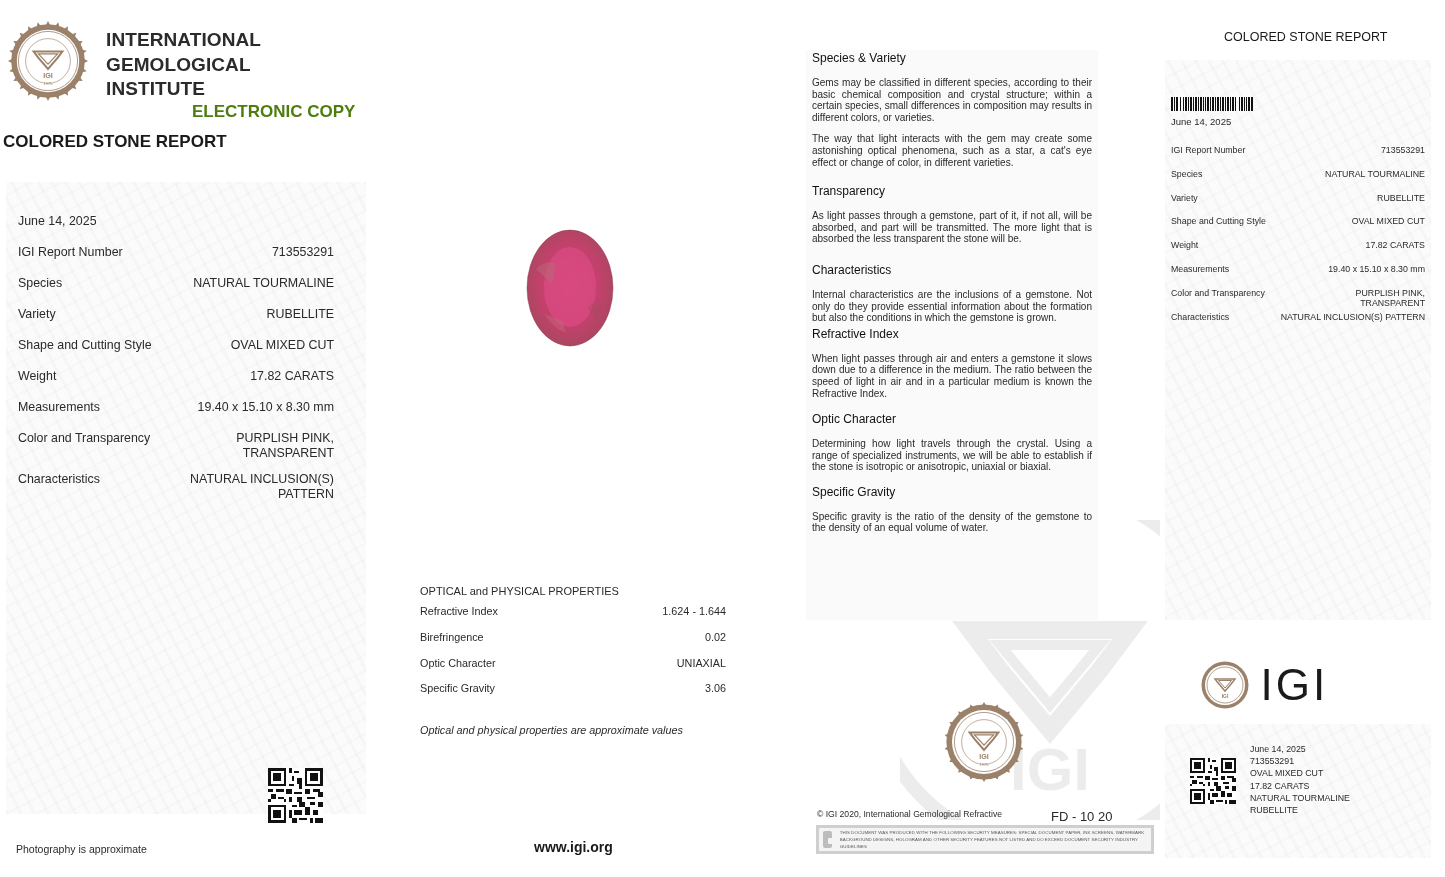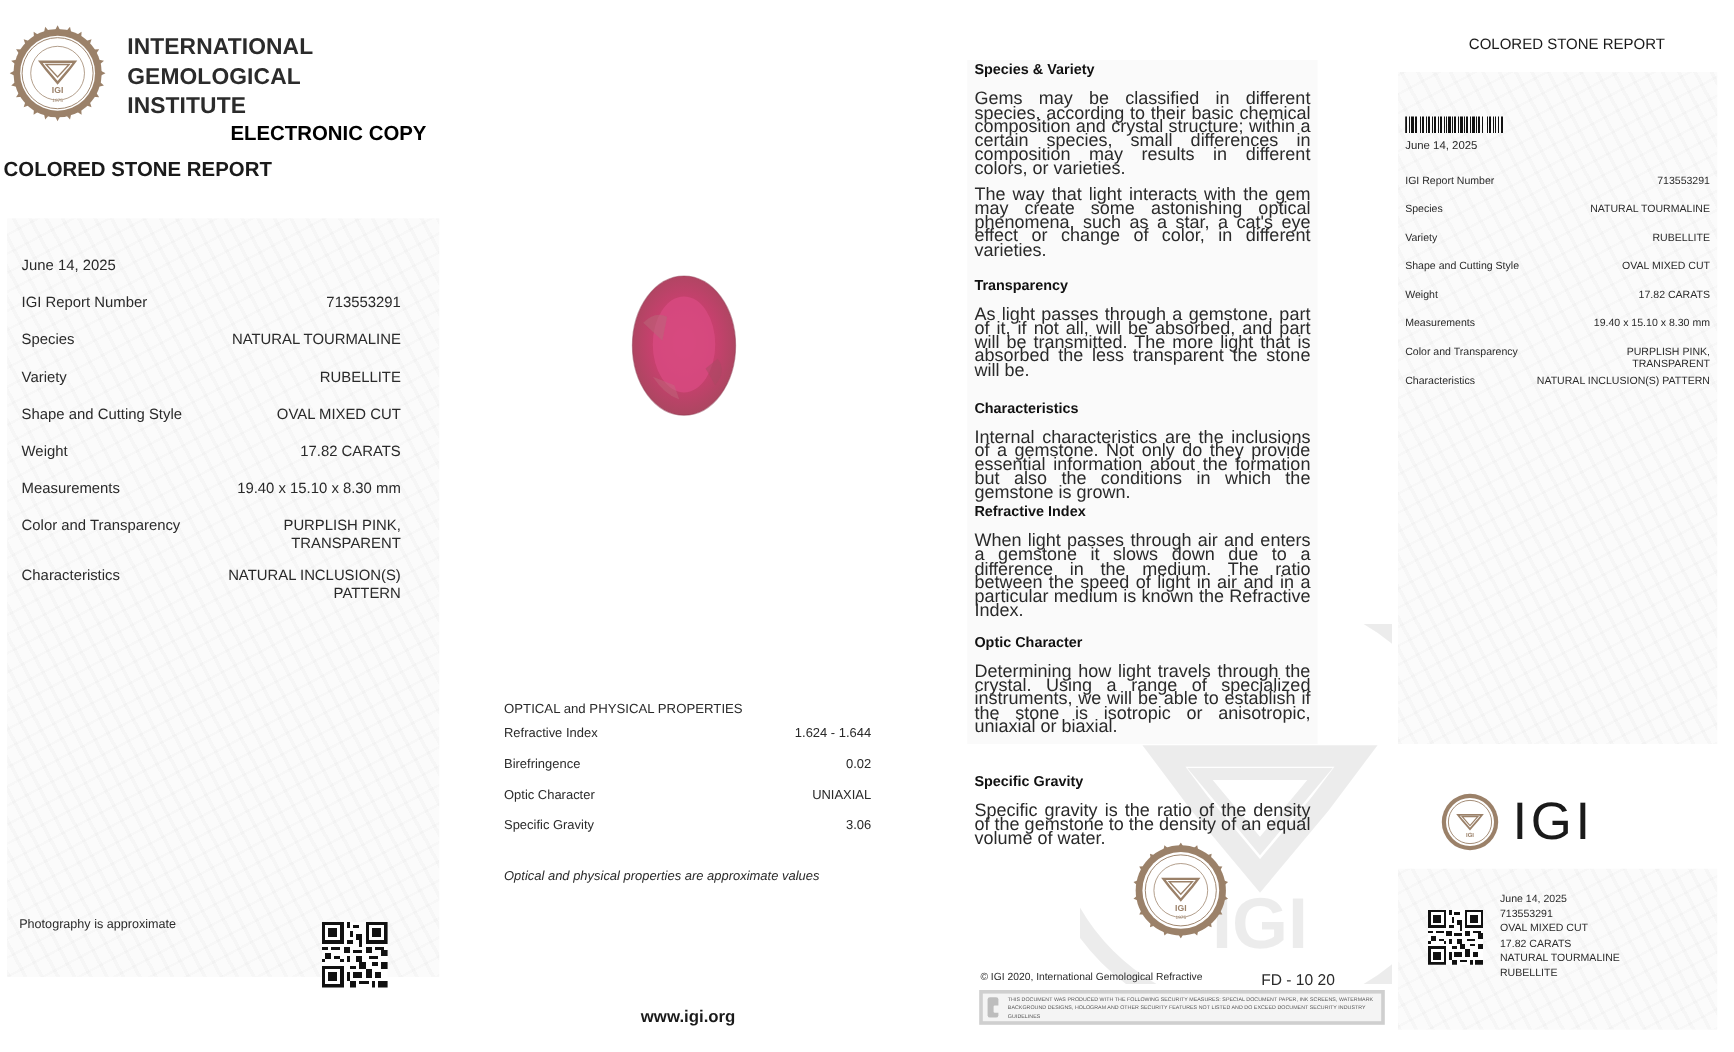--- a/index.html
+++ b/index.html
@@ -12,44 +12,44 @@
   .wm {
     background-color: #fbfbfb;
     background-image:
       repeating-linear-gradient(62deg, rgba(0,0,0,0.018) 0 3px, transparent 3px 12px),
       repeating-linear-gradient(-28deg, rgba(0,0,0,0.014) 0 2px, transparent 2px 14px);
   }
 
   
   .brand-seal { left: 8px; top: 18px; width: 80px; height: 86px; }
   .brand-name { left: 106px; top: 28px; font-size: 19px; font-weight: bold; line-height: 24.5px; color: #2b2b2b; letter-spacing: 0.1px; }
-  .electronic-copy { left: 192px; top: 102px; font-size: 17px; font-weight: bold; color: #000000; }
+  .electronic-copy { left: 192px; top: 102px; font-size: 17px; font-weight: bold; color: #4d7c0f; }
   .report-title { left: 3px; top: 132px; font-size: 17px; font-weight: bold; color: #1a1a1a; }
 
   .left-card { left: 6px; top: 182px; width: 360px; height: 632px; }
   .left-rows { left: 18px; top: 214px; width: 316px; }
   .lrow { display: flex; justify-content: space-between; font-size: 12.4px; color: #2a2a2a; height: 31px; line-height: 15px; }
   .lrow.tall { height: 41px; }
   .lrow .v { text-align: right; }
-  .photo-note { left: 16px; top: 764px; font-size: 10.5px; color: #2a2a2a; text-align: center; }
+  .photo-note { left: 16px; top: 843px; font-size: 10.5px; color: #2a2a2a; text-align: center; }
   .qr-left { left: 268px; top: 768px; width: 55px; height: 55px; }
 
   
   .gem { left: 526px; top: 229px; width: 88px; height: 118px; }
   .props-title { left: 420px; top: 585px; font-size: 11px; color: #2a2a2a; }
   .props { left: 420px; top: 605px; width: 306px; }
   .prow { display: flex; justify-content: space-between; font-size: 10.8px; color: #2a2a2a; height: 25.8px; }
   .props-note { left: 420px; top: 724px; font-size: 10.8px; font-style: italic; color: #2a2a2a; }
   .site-url { left: 534px; top: 839px; font-size: 14px; font-weight: bold; color: #1a1a1a; }
 
   
   .info-bg { left: 806px; top: 50px; width: 292px; height: 570px; background: #fafafa; }
   .info { left: 812px; top: 51px; width: 280px; }
-  .info h3 { font-size: 12px; font-weight: bold; color: #111; margin: 0 0 12px 0; height: 14px; }
-  .info p { font-size: 15px; line-height: 11.6px; color: #2a2a2a; text-align: justify; margin-bottom: 10px; }
+  .info h3 { font-size: 12px; font-weight: normal; color: #111; margin: 0 0 12px 0; height: 14px; }
+  .info p { font-size: 10px; line-height: 11.6px; color: #2a2a2a; text-align: justify; margin-bottom: 10px; }
   .info .sec { margin-bottom: 0; }
 
   .big-watermark { left: 900px; top: 520px; width: 260px; height: 300px; opacity: 0.07; }
   .center-seal { left: 944px; top: 702px; width: 80px; height: 80px; }
   .copyright { left: 817px; top: 809px; font-size: 8.6px; color: #2a2a2a; }
   .form-code { left: 1051px; top: 809px; font-size: 13px; color: #2a2a2a; }
   .security-bar { left: 816px; top: 825px; width: 338px; height: 29px; background: #cfcfcf; padding: 3px; }
   .security-inner { display: flex; align-items: center; background: #f4f4f4; width: 100%; height: 100%; }
   .lock-box { width: 18px; height: 17px; margin: 0 8px 0 4px; background: #bdbdbd; border-radius: 2px; position: relative; }
   .lock-box::after { content: ""; position: absolute; left: 5px; top: 7px; width: 8px; height: 6px; background: #f4f4f4; border-radius: 1px; }
@@ -280,21 +280,21 @@
   <div class="sec">
     <h3>Characteristics</h3>
     <p style="margin-bottom:3px">Internal characteristics are the inclusions of a gemstone. Not only do they provide essential information  about the formation but also the conditions in which the gemstone is grown.</p>
   </div>
   <div class="sec">
     <h3>Refractive Index</h3>
     <p style="margin-bottom:13px">When light passes through air and enters a gemstone it slows down due to a difference in the medium. The ratio between the speed of light in air and in a particular medium is known the Refractive Index.</p>
   </div>
   <div class="sec">
     <h3>Optic Character</h3>
-    <p style="margin-bottom:32px">Determining how light travels through the crystal. Using a range of specialized instruments, we will be able to establish if the stone is isotropic or anisotropic, uniaxial or biaxial.</p>
+    <p style="margin-bottom:12px">Determining how light travels through the crystal. Using a range of specialized instruments, we will be able to establish if the stone is isotropic or anisotropic, uniaxial or biaxial.</p>
   </div>
   <div class="sec">
     <h3>Specific Gravity</h3>
     <p style="margin-bottom:12px">Specific gravity is the ratio of the density of the gemstone to the density of an equal volume of water.</p>
   </div>
 </div>
 
 <div class="abs center-seal">
   <svg viewBox="0 0 100 100" width="80" height="80">
     <circle cx="50" cy="50" r="47" fill="#9b8169"></circle>

